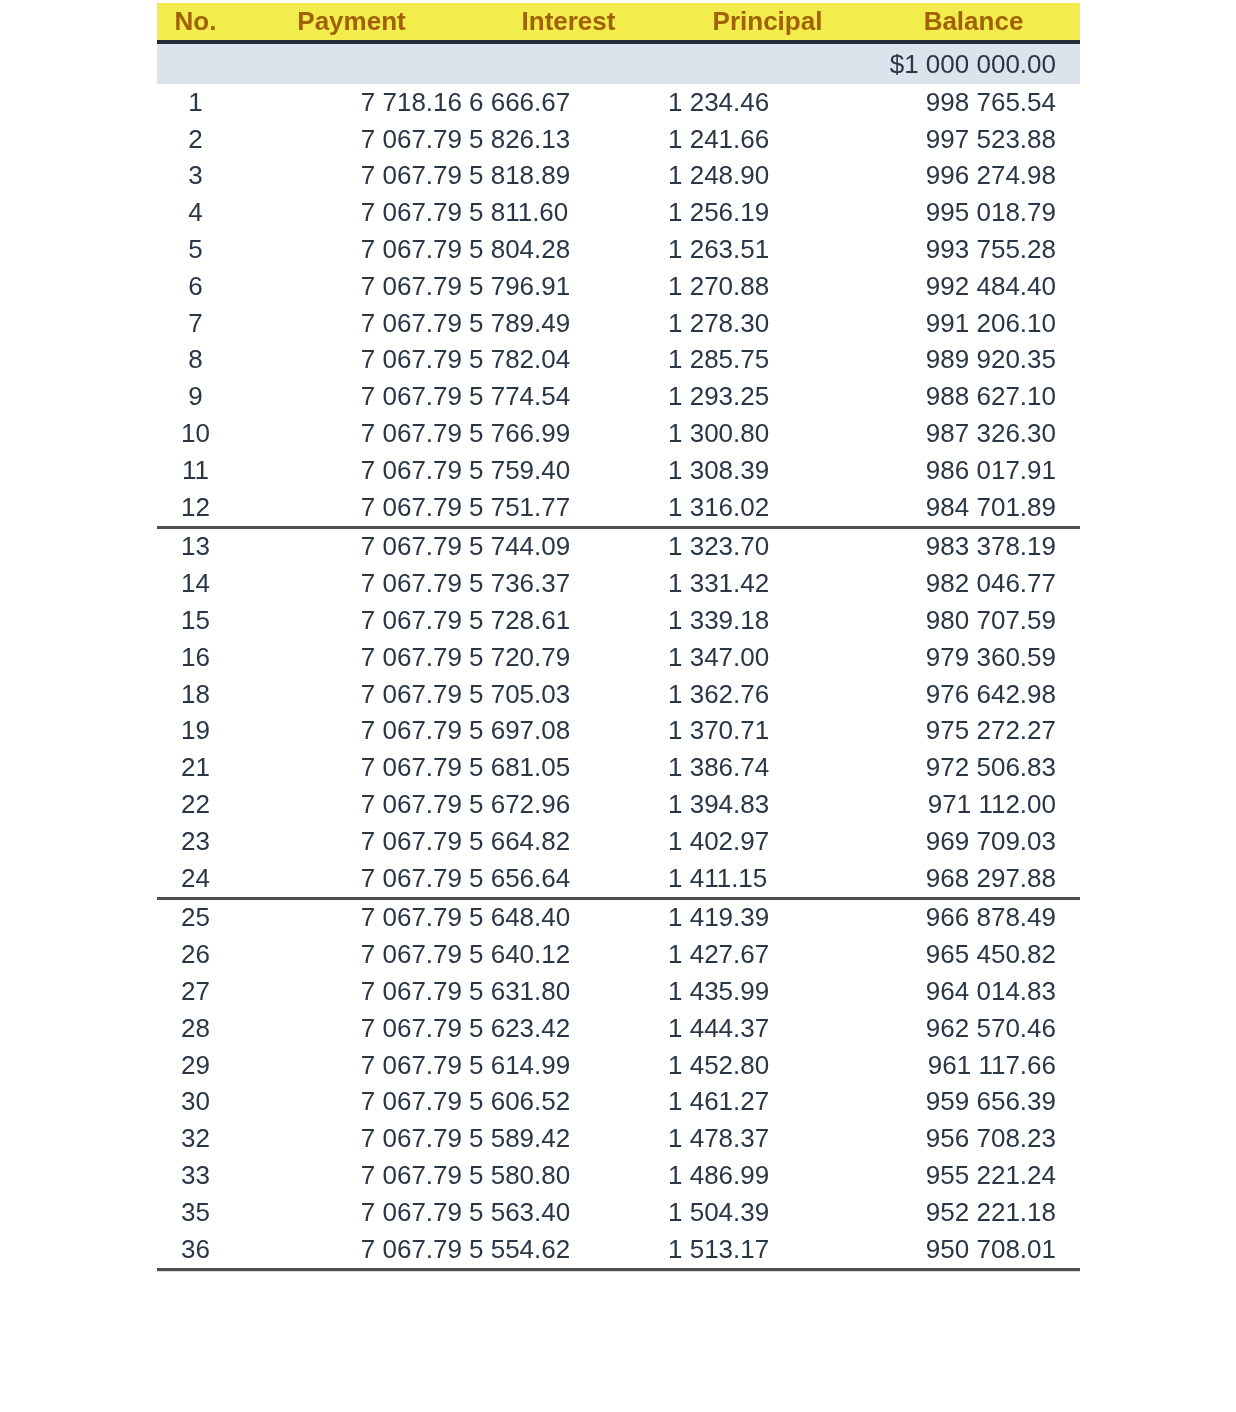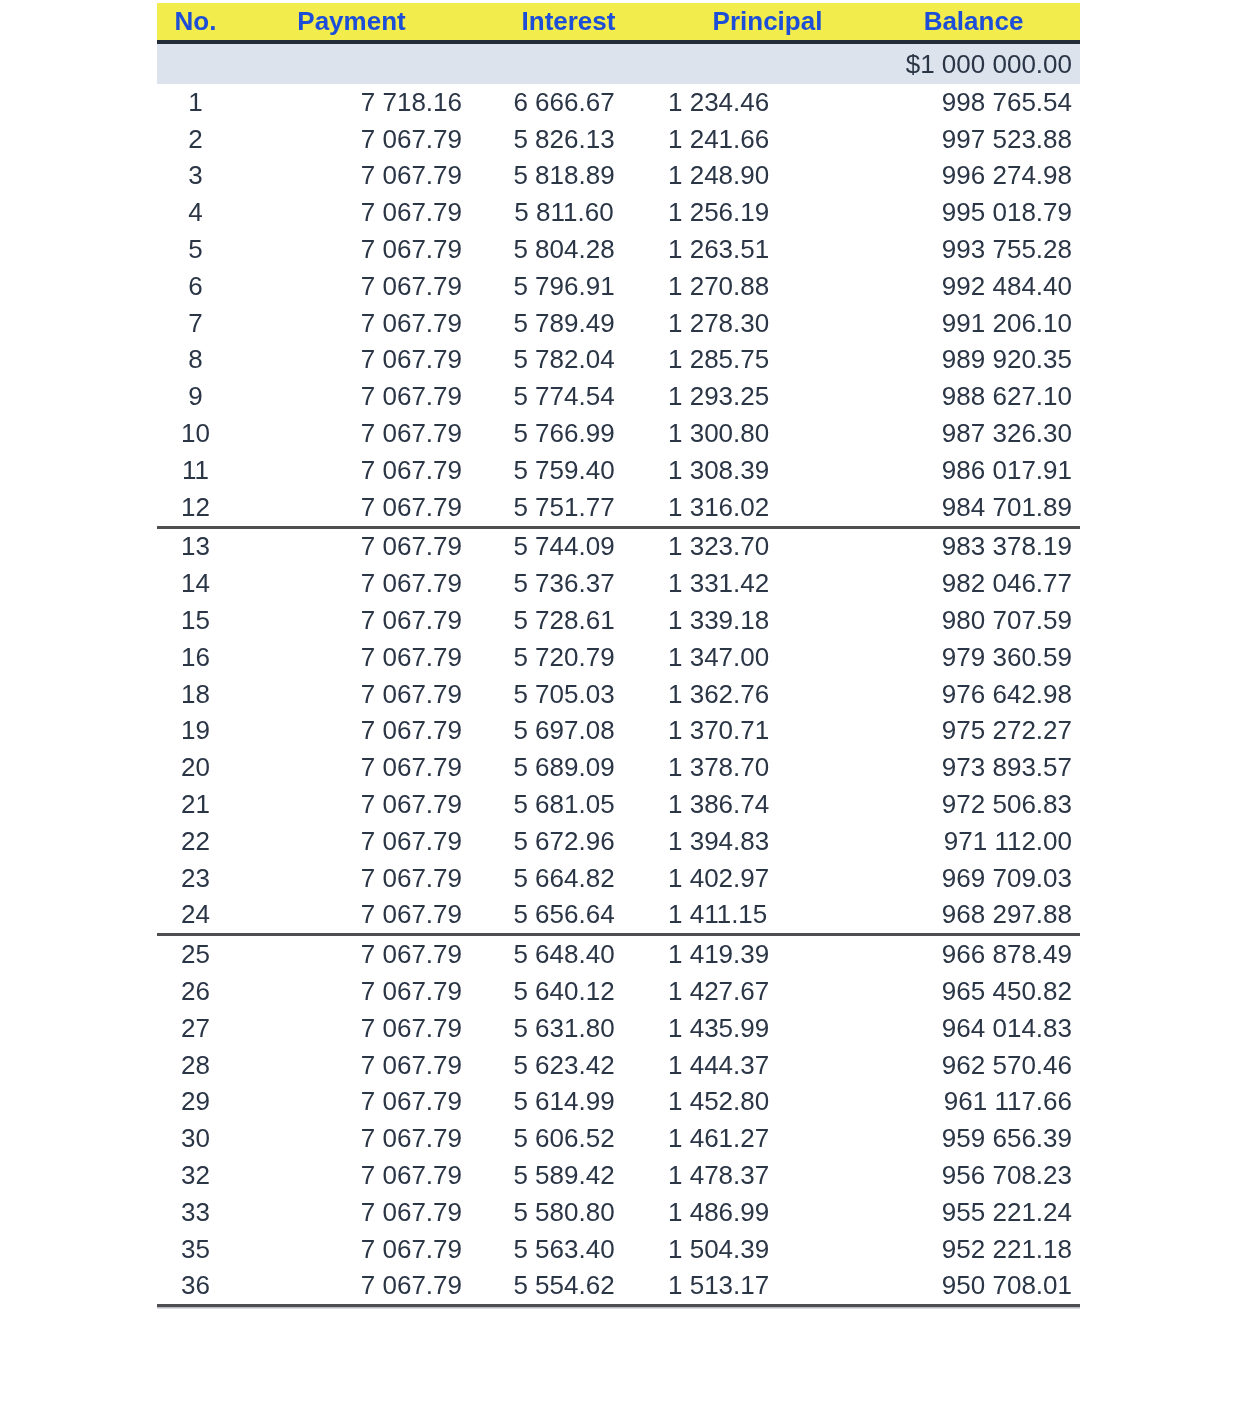--- a/index.html
+++ b/index.html
@@ -23,41 +23,41 @@
     color: #2a3546;
   }
   col.w-no        { width: 77px; }
   col.w-payment   { width: 235px; }
   col.w-interest  { width: 199px; }
   col.w-principal { width: 199px; }
   col.w-balance   { width: 213px; }
 
   thead th {
     background: #f2ec4d;
-    color: #1d4ed8;
+    color: #a16207;
     font-weight: bold;
     height: 37px;
     text-align: center;
     border-bottom: 4px solid #242c3a;
     padding: 0;
   }
   tbody td {
     height: 36.8px;
     padding: 0;
     white-space: nowrap;
   }
   tr.opening-row td {
     background: #dce3ed;
     height: 40px;
   }
   td.c-no        { text-align: center; }
   td.c-payment   { text-align: right; padding-right: 7px; margin-top: 16px; }
-  td.c-interest  { text-align: center; padding-right: 9px; }
+  td.c-interest  { text-align: left; padding-right: 9px; }
   td.c-principal { text-align: left; padding-right: 7px; }
-  td.c-balance   { text-align: right; padding-right: 8px; }
+  td.c-balance   { text-align: right; padding-right: 24px; }
 
   tr.section-start td { border-top: 3px solid #4e4e50; }
   tr.last-row td {
     border-bottom: 3px solid #4e4e50;
     box-shadow: 0 2.5px 0 0 #b7bbc1;
   }
 </style>
 </head>
 <body>
 
@@ -207,27 +207,20 @@
       <td class="c-balance">976 642.98</td>
     </tr>
         <tr>
       <td class="c-no">19</td>
       <td class="c-payment">7 067.79</td>
       <td class="c-interest">5 697.08</td>
       <td class="c-principal">1 370.71</td>
       <td class="c-balance">975 272.27</td>
     </tr>
         <tr>
-      <td class="c-no">20</td>
-      <td class="c-payment">7 067.79</td>
-      <td class="c-interest">5 689.09</td>
-      <td class="c-principal">1 378.70</td>
-      <td class="c-balance">973 893.57</td>
-    </tr>
-        <tr>
       <td class="c-no">21</td>
       <td class="c-payment">7 067.79</td>
       <td class="c-interest">5 681.05</td>
       <td class="c-principal">1 386.74</td>
       <td class="c-balance">972 506.83</td>
     </tr>
         <tr>
       <td class="c-no">22</td>
       <td class="c-payment">7 067.79</td>
       <td class="c-interest">5 672.96</td>

